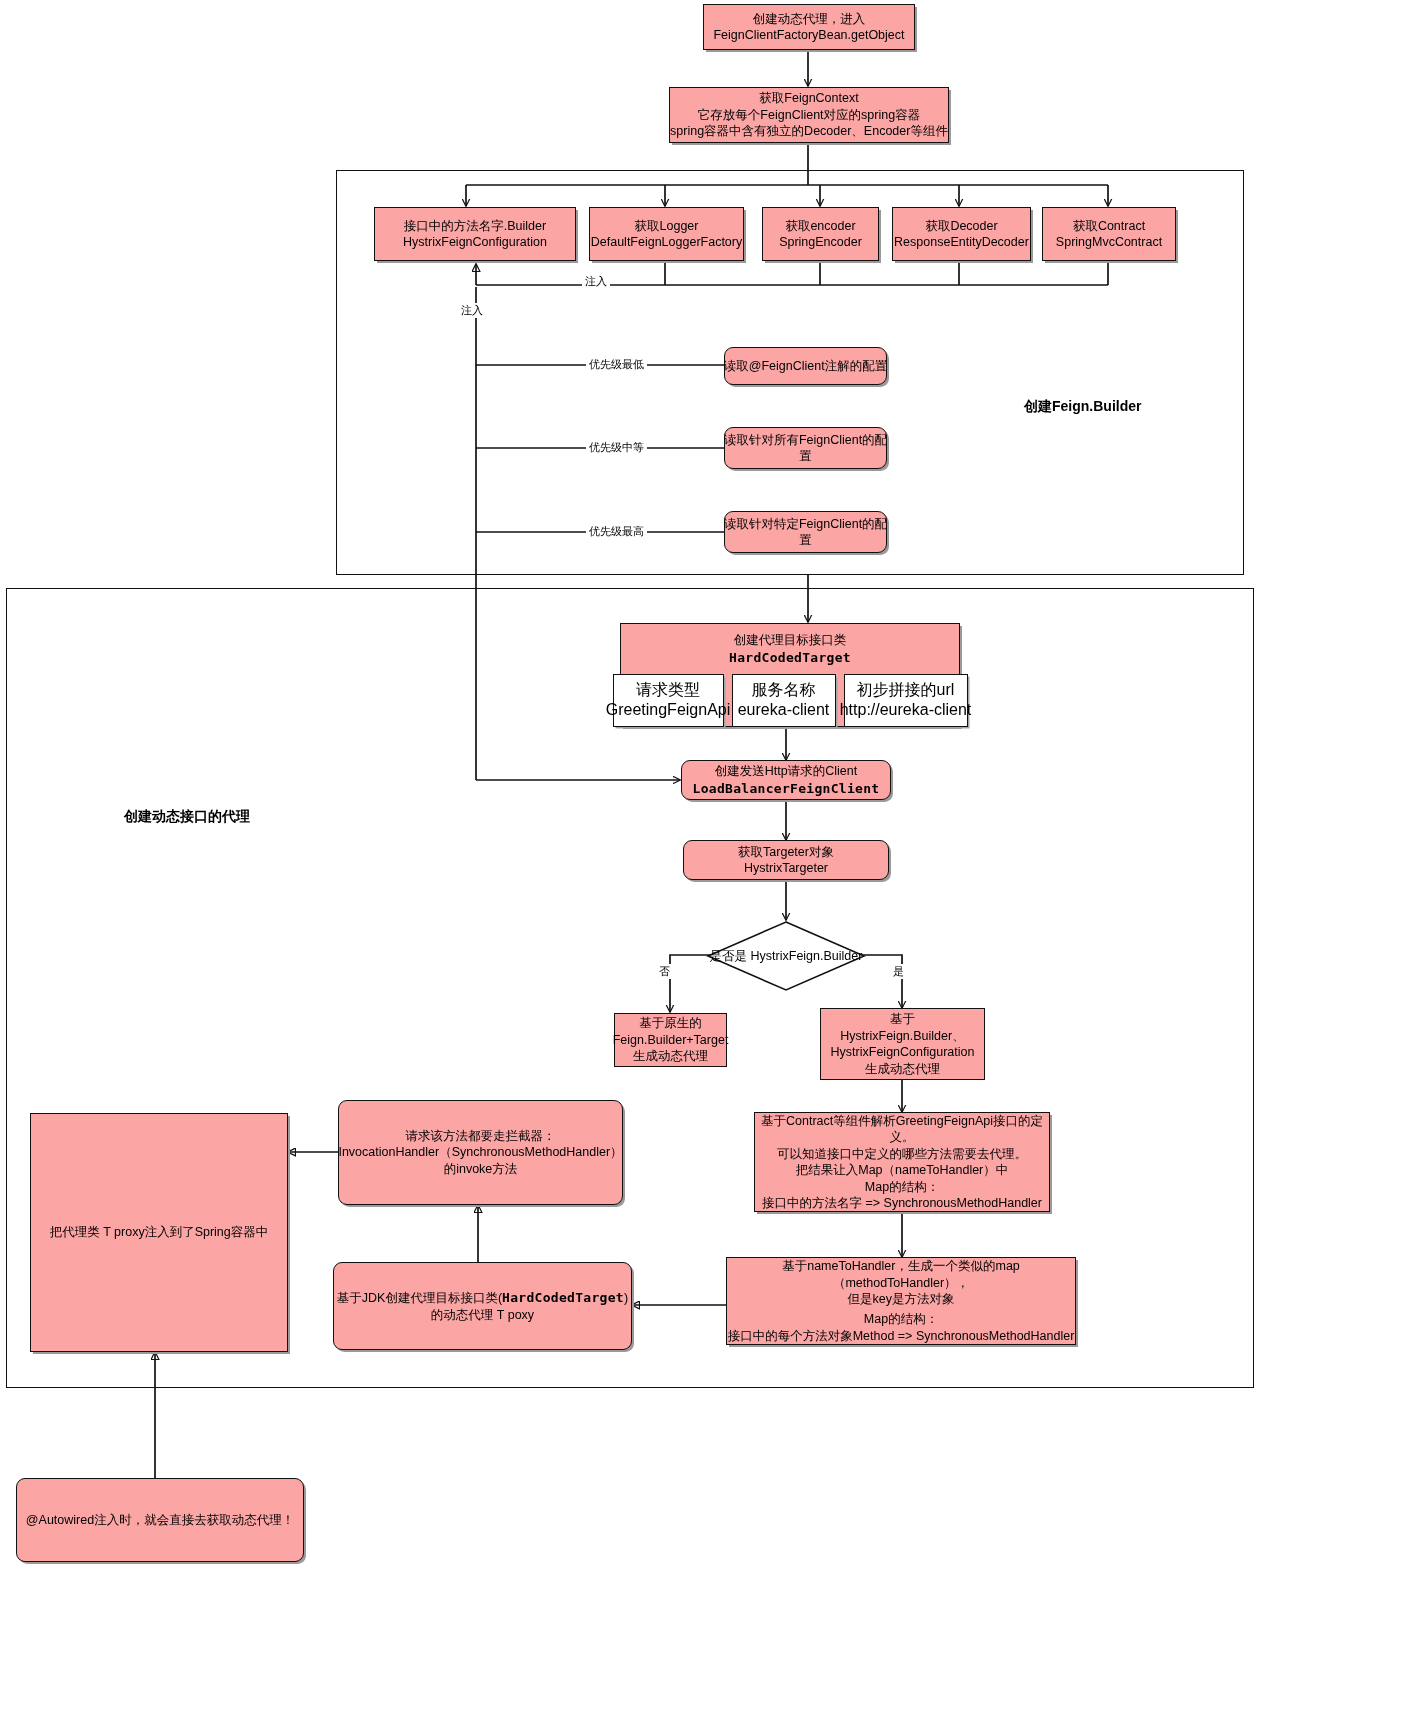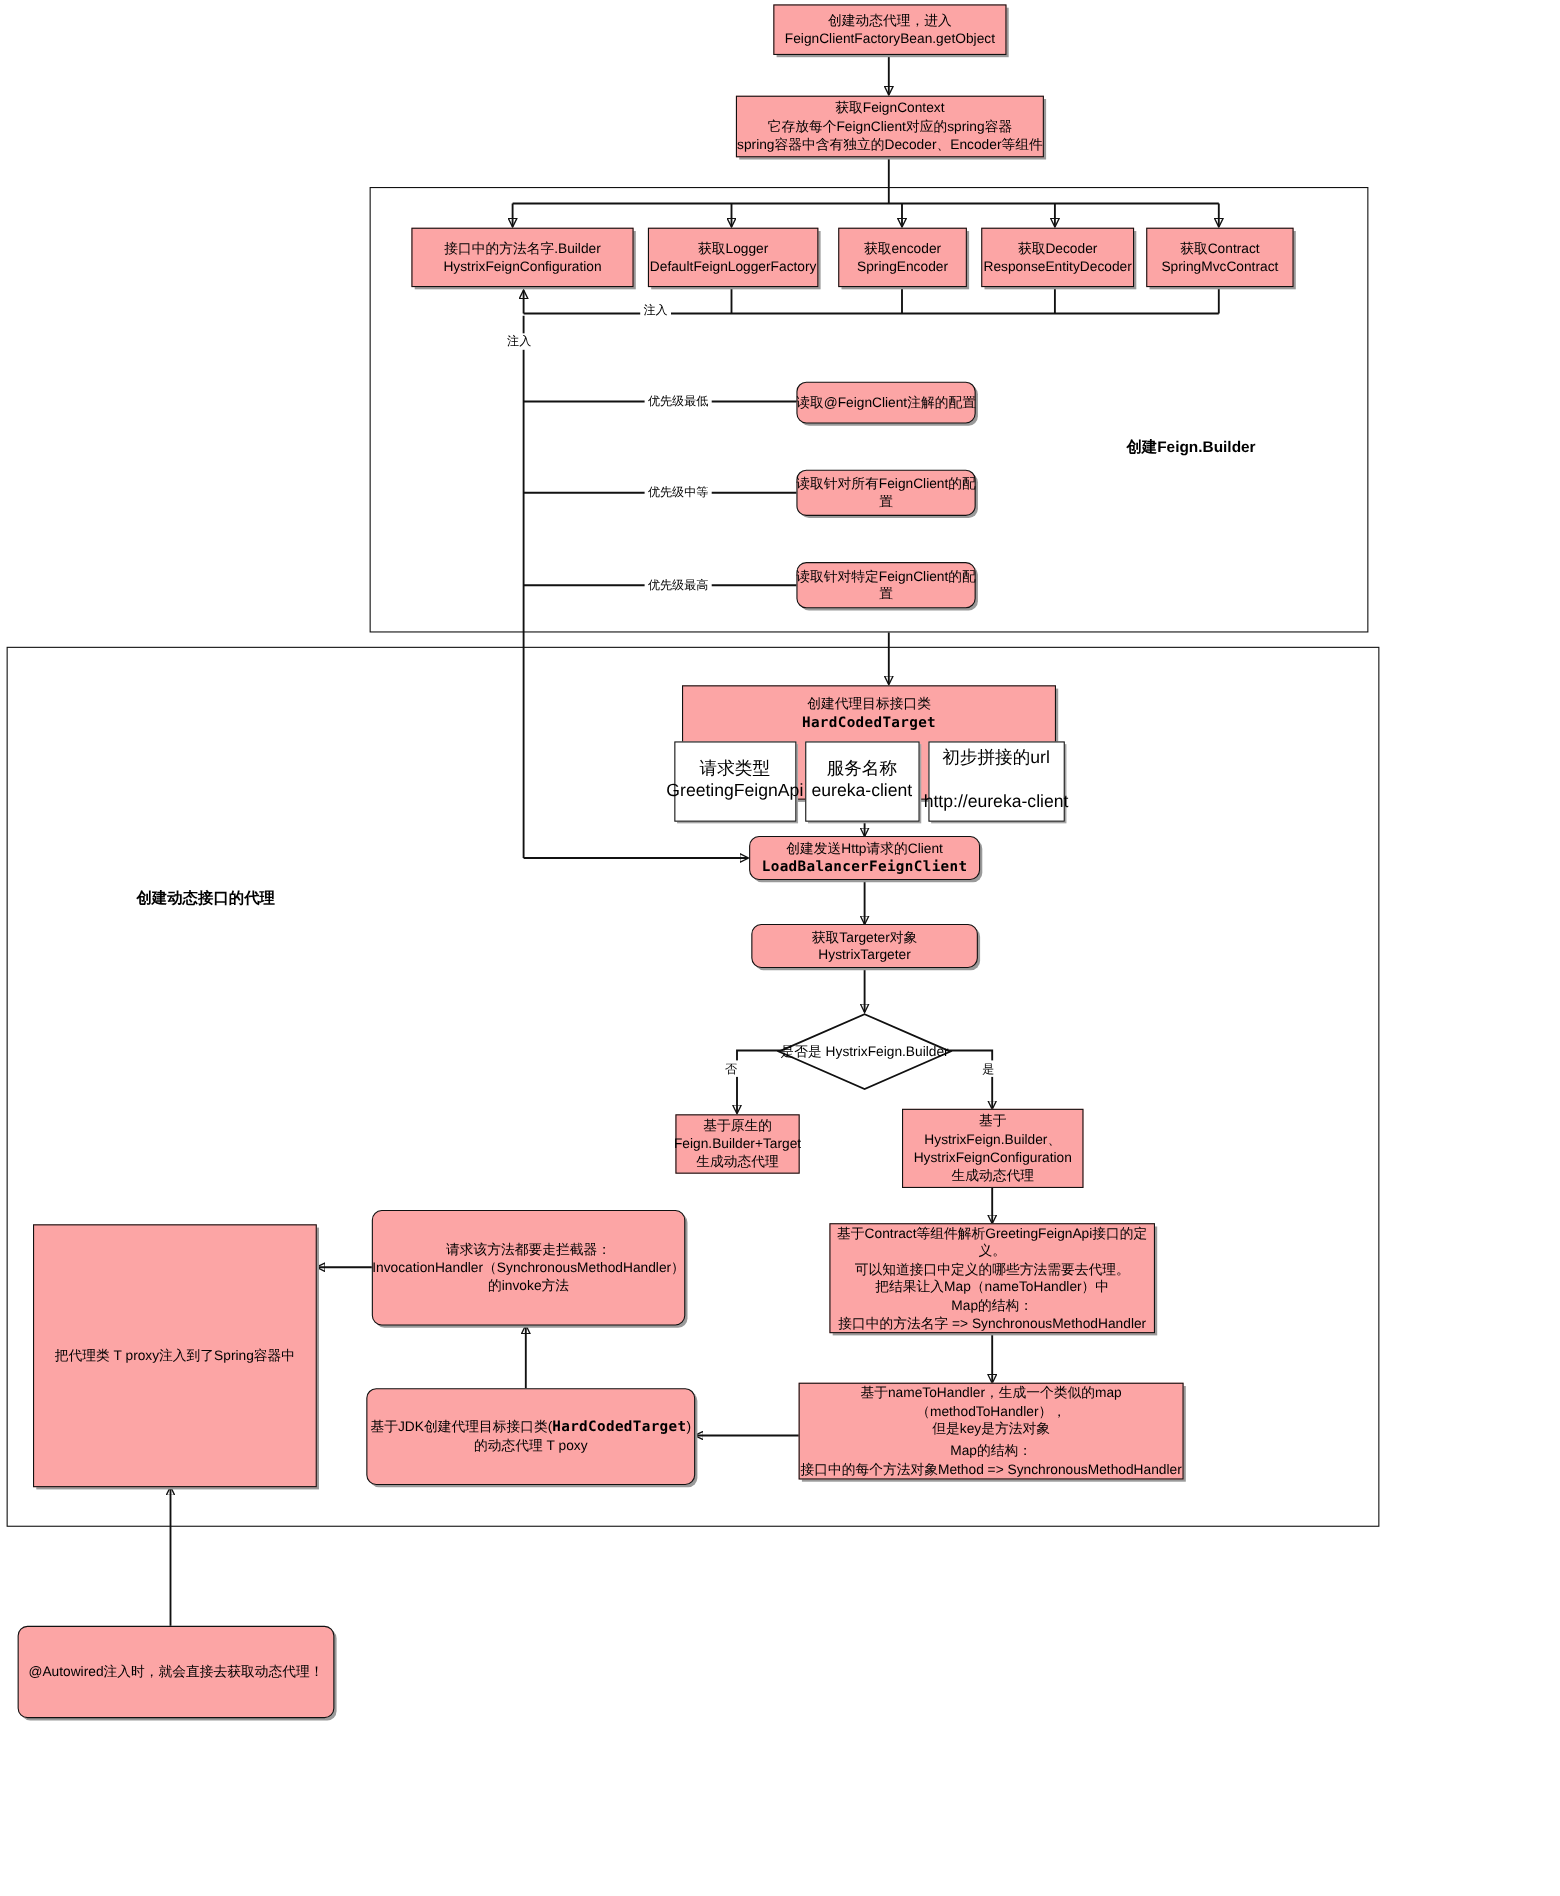--- a/index.html
+++ b/index.html
@@ -214,21 +214,21 @@
     <span class="ln mono">HardCodedTarget</span>
     <div style="display:flex;gap:8px;margin-top:8px;">
       <div class="subbox" style="width:95px;">
         <span class="ln">请求类型</span>
         <span class="ln">GreetingFeignApi</span>
       </div>
       <div class="subbox" style="width:88px;">
         <span class="ln">服务名称</span>
         <span class="ln">eureka-client</span>
       </div>
-      <div class="subbox" style="width:108px;gap:20px;">
+      <div class="subbox" style="width:108px;">
         <span class="ln">初步拼接的url</span>
         <span class="ln">http://eureka-client</span>
       </div>
     </div>
   </div>
 
   <div class="node rounded" style="left:681px;top:760px;width:210px;height:40px;">
     <span class="ln">创建发送Http请求的Client</span>
     <span class="ln mono">LoadBalancerFeignClient</span>
   </div>

